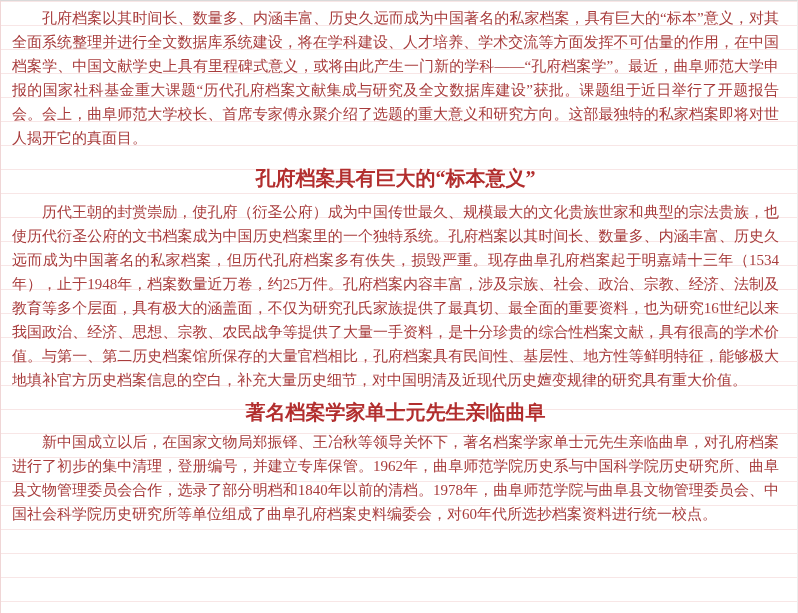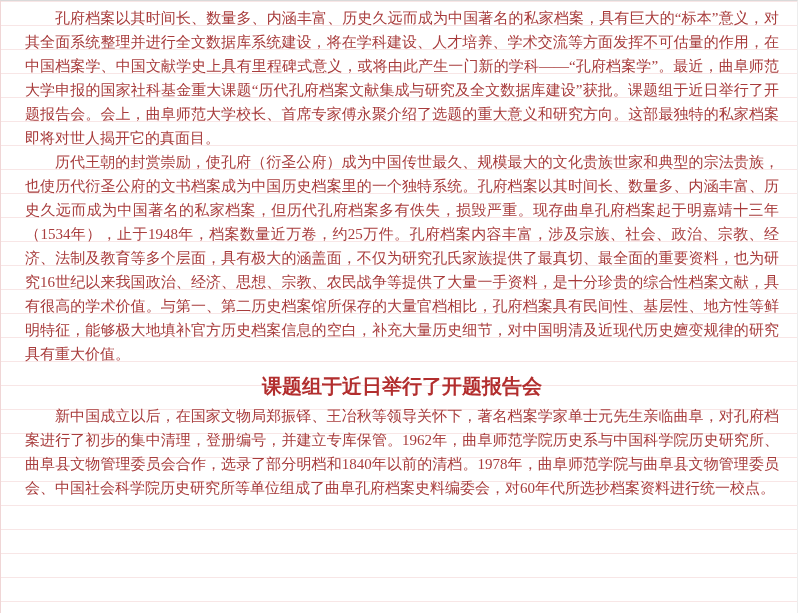--- a/index.html
+++ b/index.html
@@ -10,21 +10,21 @@
   }
   html,body{margin:0;padding:0;}
   body{
     width:798px;height:613px;overflow:hidden;
     background:var(--background);
     font-family:"Liberation Serif", serif;
   }
   .page{
     box-sizing:border-box;
     width:798px;height:613px;
-    padding:5px 18px 0 24px;
+    padding:5px 18px 0 11px;
     border-top:1px solid #d9d9d9;
     border-left:1px solid #f0d6d6;
     border-right:1px solid #ededed;
     background:
       repeating-linear-gradient(to bottom, var(--stripe) 0 1px, transparent 1px 24px),
       var(--background);
   }
   .para{
     margin:0;
     font-size:15px;
@@ -46,20 +46,21 @@
   .heading.tight{
     margin:6px 0 4px 0;
   }
 </style>
 </head>
 <body>
 
 <div class="page">
   <p class="para">孔府档案以其时间长、数量多、内涵丰富、历史久远而成为中国著名的私家档案，具有巨大的“标本”意义，对其全面系统整理并进行全文数据库系统建设，将在学科建设、人才培养、学术交流等方面发挥不可估量的作用，在中国档案学、中国文献学史上具有里程碑式意义，或将由此产生一门新的学科——“孔府档案学”。最近，曲阜师范大学申报的国家社科基金重大课题“历代孔府档案文献集成与研究及全文数据库建设”获批。课题组于近日举行了开题报告会。会上，曲阜师范大学校长、首席专家傅永聚介绍了选题的重大意义和研究方向。这部最独特的私家档案即将对世人揭开它的真面目。</p>
 
+  <h2 class="heading">孔府档案具有巨大的“标本意义”</h2>
 
   <p class="para">历代王朝的封赏崇励，使孔府（衍圣公府）成为中国传世最久、规模最大的文化贵族世家和典型的宗法贵族，也使历代衍圣公府的文书档案成为中国历史档案里的一个独特系统。孔府档案以其时间长、数量多、内涵丰富、历史久远而成为中国著名的私家档案，但历代孔府档案多有佚失，损毁严重。现存曲阜孔府档案起于明嘉靖十三年（1534年），止于1948年，档案数量近万卷，约25万件。孔府档案内容丰富，涉及宗族、社会、政治、宗教、经济、法制及教育等多个层面，具有极大的涵盖面，不仅为研究孔氏家族提供了最真切、最全面的重要资料，也为研究16世纪以来我国政治、经济、思想、宗教、农民战争等提供了大量一手资料，是十分珍贵的综合性档案文献，具有很高的学术价值。与第一、第二历史档案馆所保存的大量官档相比，孔府档案具有民间性、基层性、地方性等鲜明特征，能够极大地填补官方历史档案信息的空白，补充大量历史细节，对中国明清及近现代历史嬗变规律的研究具有重大价值。</p>
 
 
-  <h2 class="heading tight">课题组于近日举行了开题报告会</h2>
+  <h2 class="heading tight">著名档案学家单士元先生亲临曲阜</h2>
 
   <p class="para">新中国成立以后，在国家文物局郑振铎、王冶秋等领导关怀下，著名档案学家单士元先生亲临曲阜，对孔府档案进行了初步的集中清理，登册编号，并建立专库保管。1962年，曲阜师范学院历史系与中国科学院历史研究所、曲阜县文物管理委员会合作，选录了部分明档和1840年以前的清档。1978年，曲阜师范学院与曲阜县文物管理委员会、中国社会科学院历史研究所等单位组成了曲阜孔府档案史料编委会，对60年代所选抄档案资料进行统一校点。</p>
 </div>
 
 </body></html>

